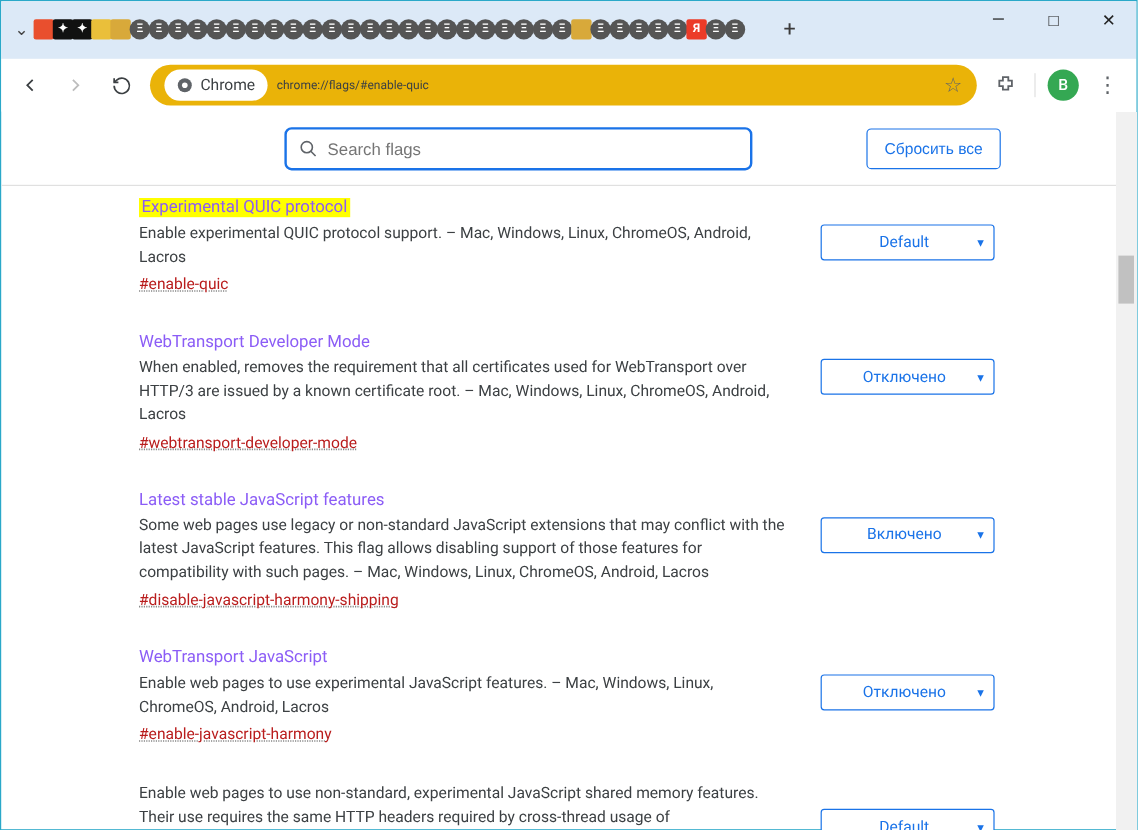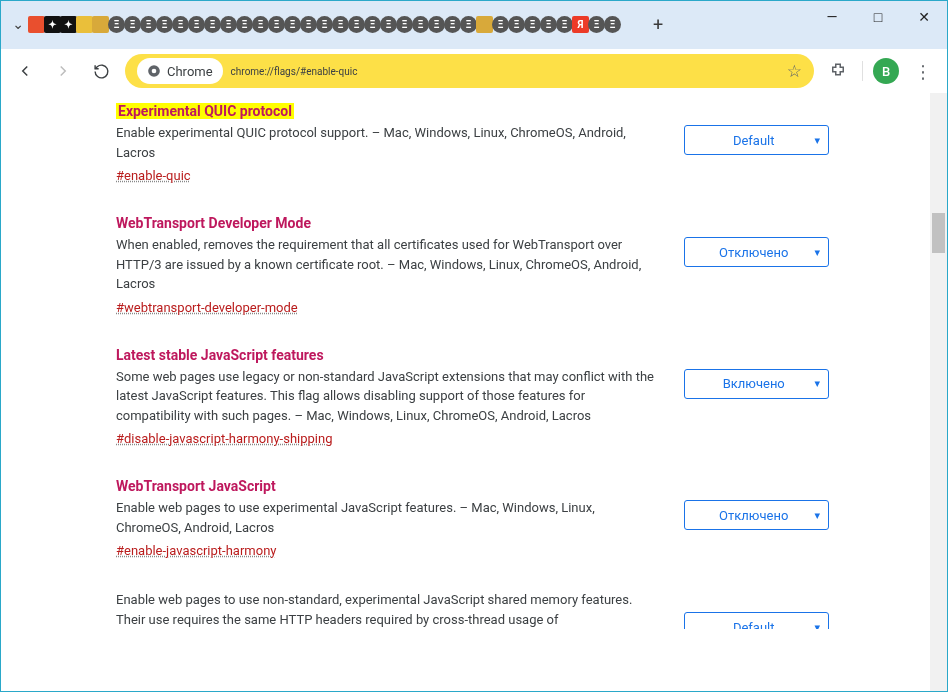--- a/index.html
+++ b/index.html
@@ -40,21 +40,21 @@
     height: 44px;
     background:#fff;
     display:flex; align-items:center;
     padding: 0 10px;
     gap: 10px;
   }
   .tb-btn { width:28px; height:28px; display:flex; align-items:center;
             justify-content:center; color:#555; border-radius:50%; cursor:pointer; }
   .tb-btn.dis { color:#bdbdbd; cursor:default; }
   .omnibox {
-    flex:1; height:34px; background:#fde047; border-radius:17px;
+    flex:1; height:34px; background:#eab308; border-radius:17px;
     display:flex; align-items:center; padding:0 12px; gap:8px;
   }
   .chip { background:#fff; border-radius:14px; height:26px;
           display:flex; align-items:center; padding:0 10px; gap:6px;
           font-size:13px; color:#3c4043; }
   .chip svg { width:14px; height:14px; }
   .url { color:#3c4043; font-size:10px; flex:1; }
   .avatar { width:26px;height:26px;border-radius:50%; background:#34a853; color:#fff;
             display:flex;align-items:center;justify-content:center; font-size:13px; font-weight:500;}
   .sep { width:1px; height:20px; background:#e0e0e0; }
@@ -73,21 +73,21 @@
   .searchwrap input { border:none; outline:none; font-size:14px; flex:1; background:transparent; }
   .reset-btn {
     position:absolute; right:113px;
     height:34px; padding:0 14px; border:1px solid #1a73e8; border-radius:4px;
     background:#fff; color:#1a73e8; font-size:13px; cursor:pointer;
   }
 
   .content { padding: 10px 118px 0 115px; height: calc(100% - 62px); overflow-y:auto; }
   .flag { margin-bottom: 32px; display:flex; gap:30px; }
   .flag-text { flex:1; }
-  .flag-title { font-size:14px; font-weight:700; color:#be185d; margin-bottom:4px; display:inline-block;}
+  .flag-title { font-size:14px; font-weight:400; color:#8b5cf6; margin-bottom:4px; display:inline-block;}
   .flag-title.hl { background:#ffff00; padding:0 2px; }
   .flag-desc { font-size:13px; color:#3c4043; line-height:1.5; margin-bottom:6px; }
   .flag-anchor { font-size:13px; color:#b91c1c; text-decoration:underline dotted #888; cursor:pointer; }
   .flag-ctrl { width:145px; padding-top:22px; }
   .sel { width:145px; height:30px; border:1px solid #1a73e8; border-radius:3px;
          background:#fff; color:#1a73e8; font-size:13px; padding:0 8px;
          display:flex; align-items:center; justify-content:flex-start; cursor:pointer;}
   .sel .chev { color:#1a73e8; font-size:11px; }
   .sel.center span:first-child { flex:1; text-align:center; }
 
@@ -181,20 +181,30 @@
         <path d="M9 3h6v4h4v6h-4v4H9v-4H5V7h4z"></path>
       </svg>
   </div>
   <div class="sep"></div>
   <div class="avatar">В</div>
   <div class="tb-btn" style="font-size:18px;color:#5f6368">⋮</div>
 </div>
 
 <div class="page">
 
+  <div class="sticky">
+    <div class="searchwrap">
+      <svg width="16" height="16" viewBox="0 0 24 24" fill="none" stroke="#5f6368" stroke-width="2">
+          <circle cx="10" cy="10" r="7"></circle>
+          <path d="M21 21l-6-6"></path>
+        </svg>
+      <input placeholder="Search flags" style="">
+    </div>
+    <button class="reset-btn">Сбросить все</button>
+  </div>
 
   <div class="content" id="flags-mount">
       <div class="flag">
         <div class="flag-text"><span class="flag-title hl">Experimental QUIC protocol</span><div class="flag-desc">Enable experimental QUIC protocol support. – Mac, Windows, Linux, ChromeOS, Android, Lacros</div><span class="flag-anchor">#enable-quic</span></div>
         <div class="flag-ctrl">
           <div class="sel center">
             <span>Default</span>
             <span class="chev">▾</span>
           </div>
         </div>

